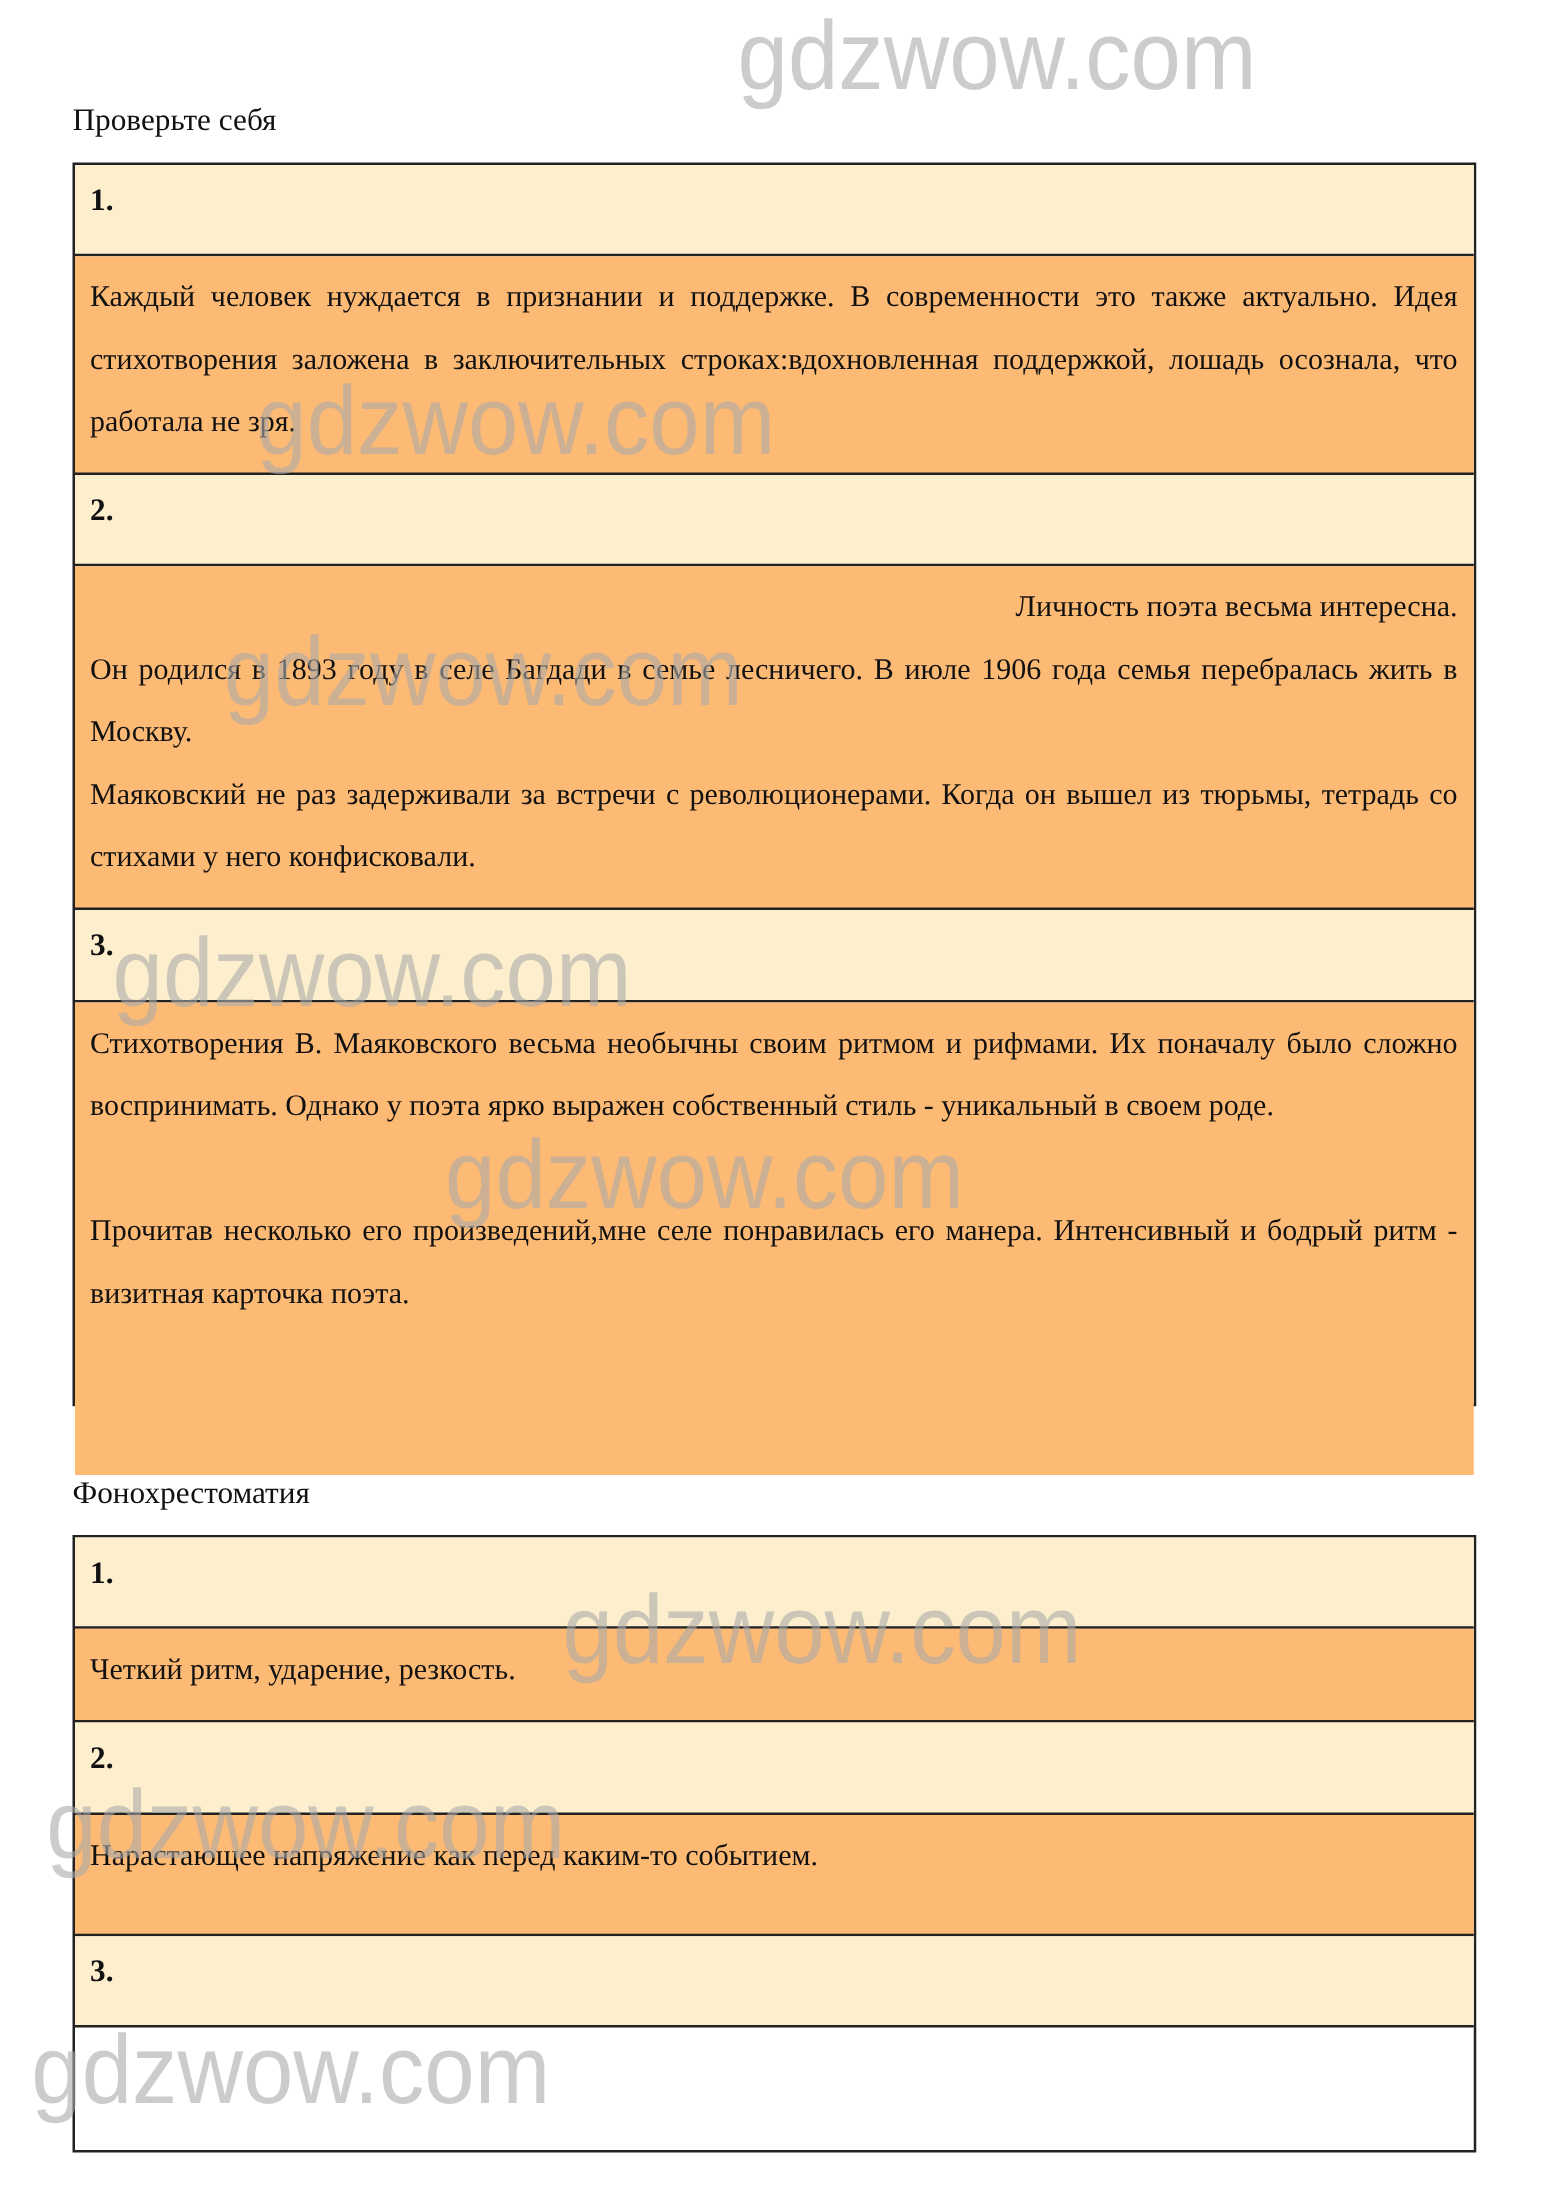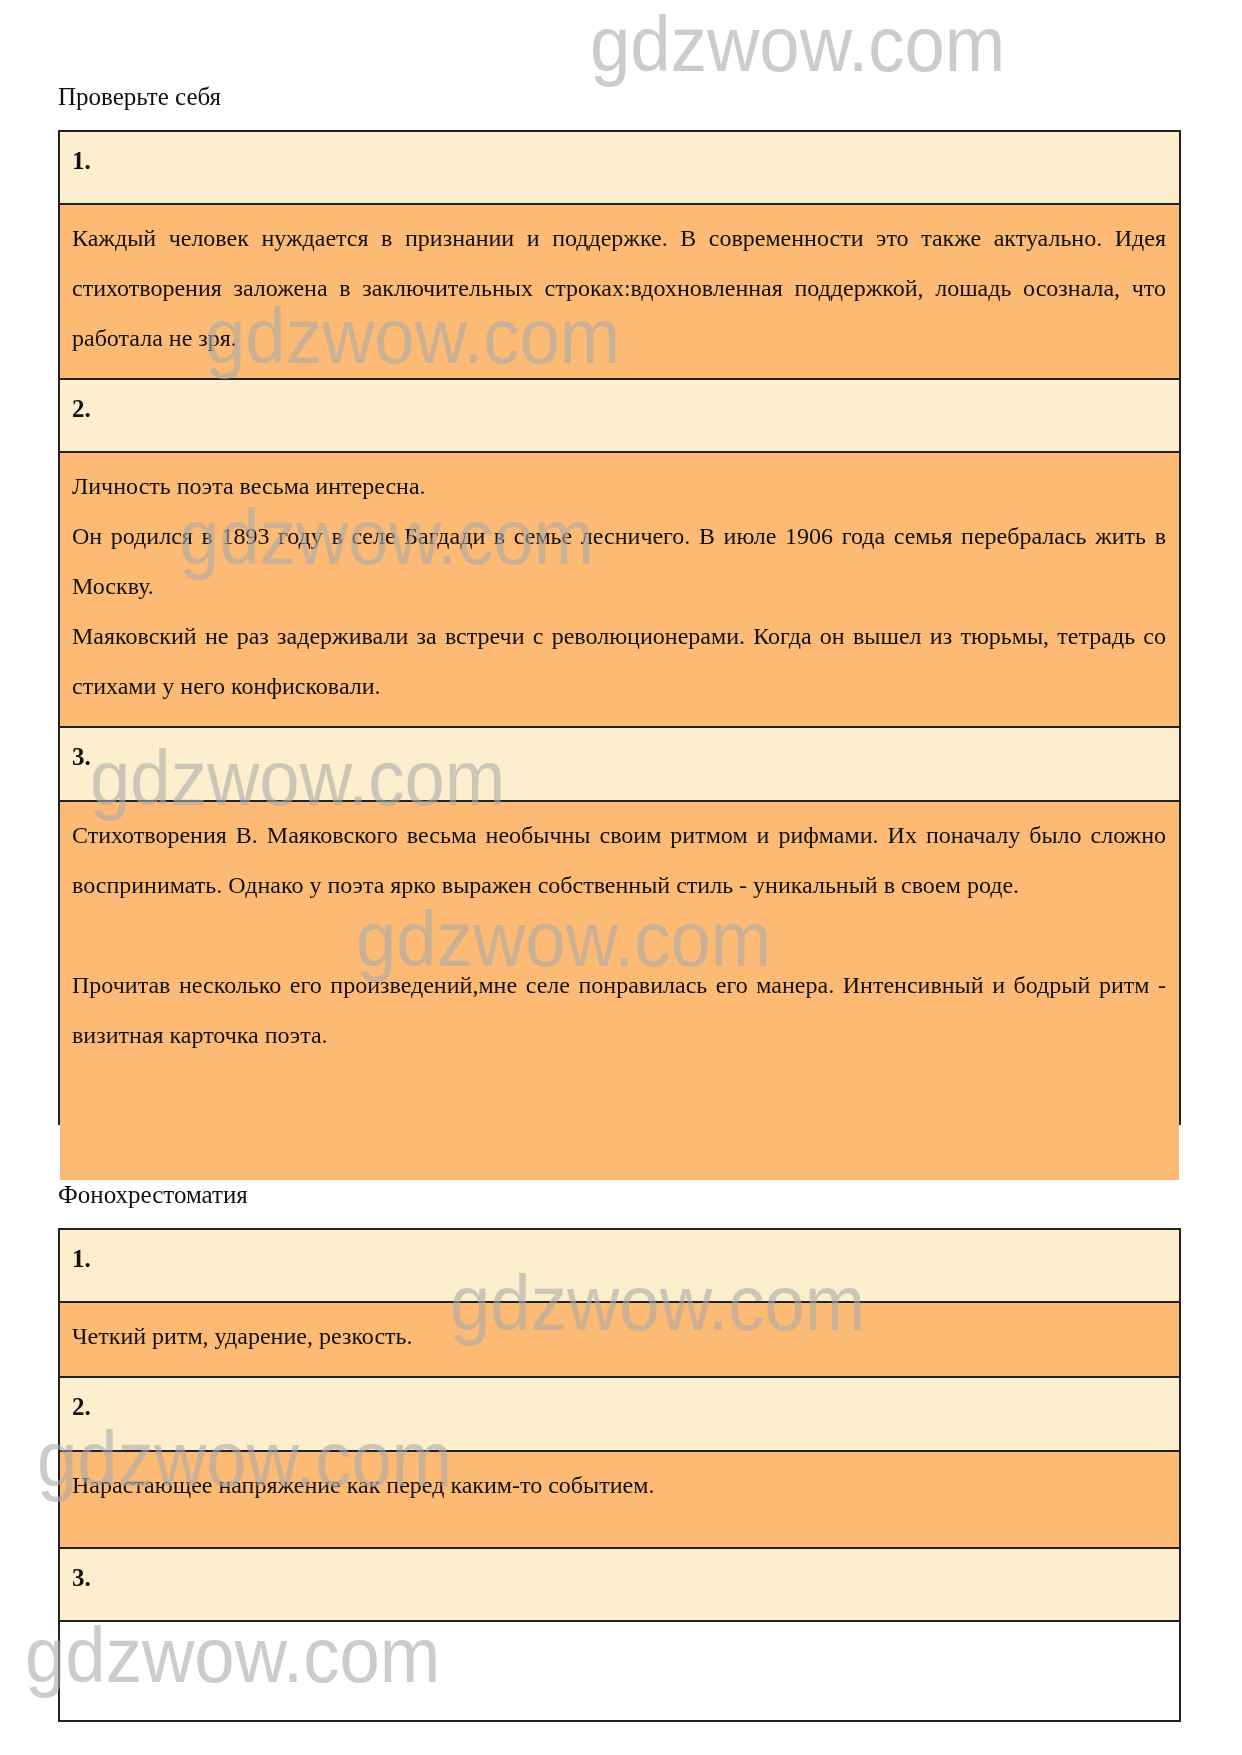--- a/index.html
+++ b/index.html
@@ -28,21 +28,21 @@
   <div class="row-head" style="height:73px">
       <span>1.</span>
     </div>
   <div class="row-body" style="height:175px">
     <p>Каждый человек нуждается в признании и поддержке. В современности это также актуально. Идея стихотворения заложена в заключительных строках:вдохновленная поддержкой, лошадь осознала, что работала не зря.</p>
   </div>
   <div class="row-head" style="height:73px">
       <span>2.</span>
     </div>
   <div class="row-body" style="height:275px">
-    <p style="text-align:left">Личность поэта весьма интересна.</p>
+    <p style="text-align:right">Личность поэта весьма интересна.</p>
     <p>Он родился в 1893 году в селе Багдади в семье лесничего. В июле 1906 года семья перебралась жить в Москву.</p>
     <p>Маяковский не раз задерживали за встречи с революционерами. Когда он вышел из тюрьмы, тетрадь со стихами у него конфисковали.</p>
   </div>
   <div class="row-head" style="height:74px">
       <span>3.</span>
     </div>
   <div class="row-body" style="height:378px">
     <p>Стихотворения В. Маяковского весьма необычны своим ритмом и рифмами. Их поначалу было сложно воспринимать. Однако у поэта ярко выражен собственный стиль - уникальный в своем роде.</p>
     <p class="blank"></p>
     <p>Прочитав несколько его произведений,мне селе понравилась его манера. Интенсивный и бодрый ритм - визитная карточка поэта.</p>

